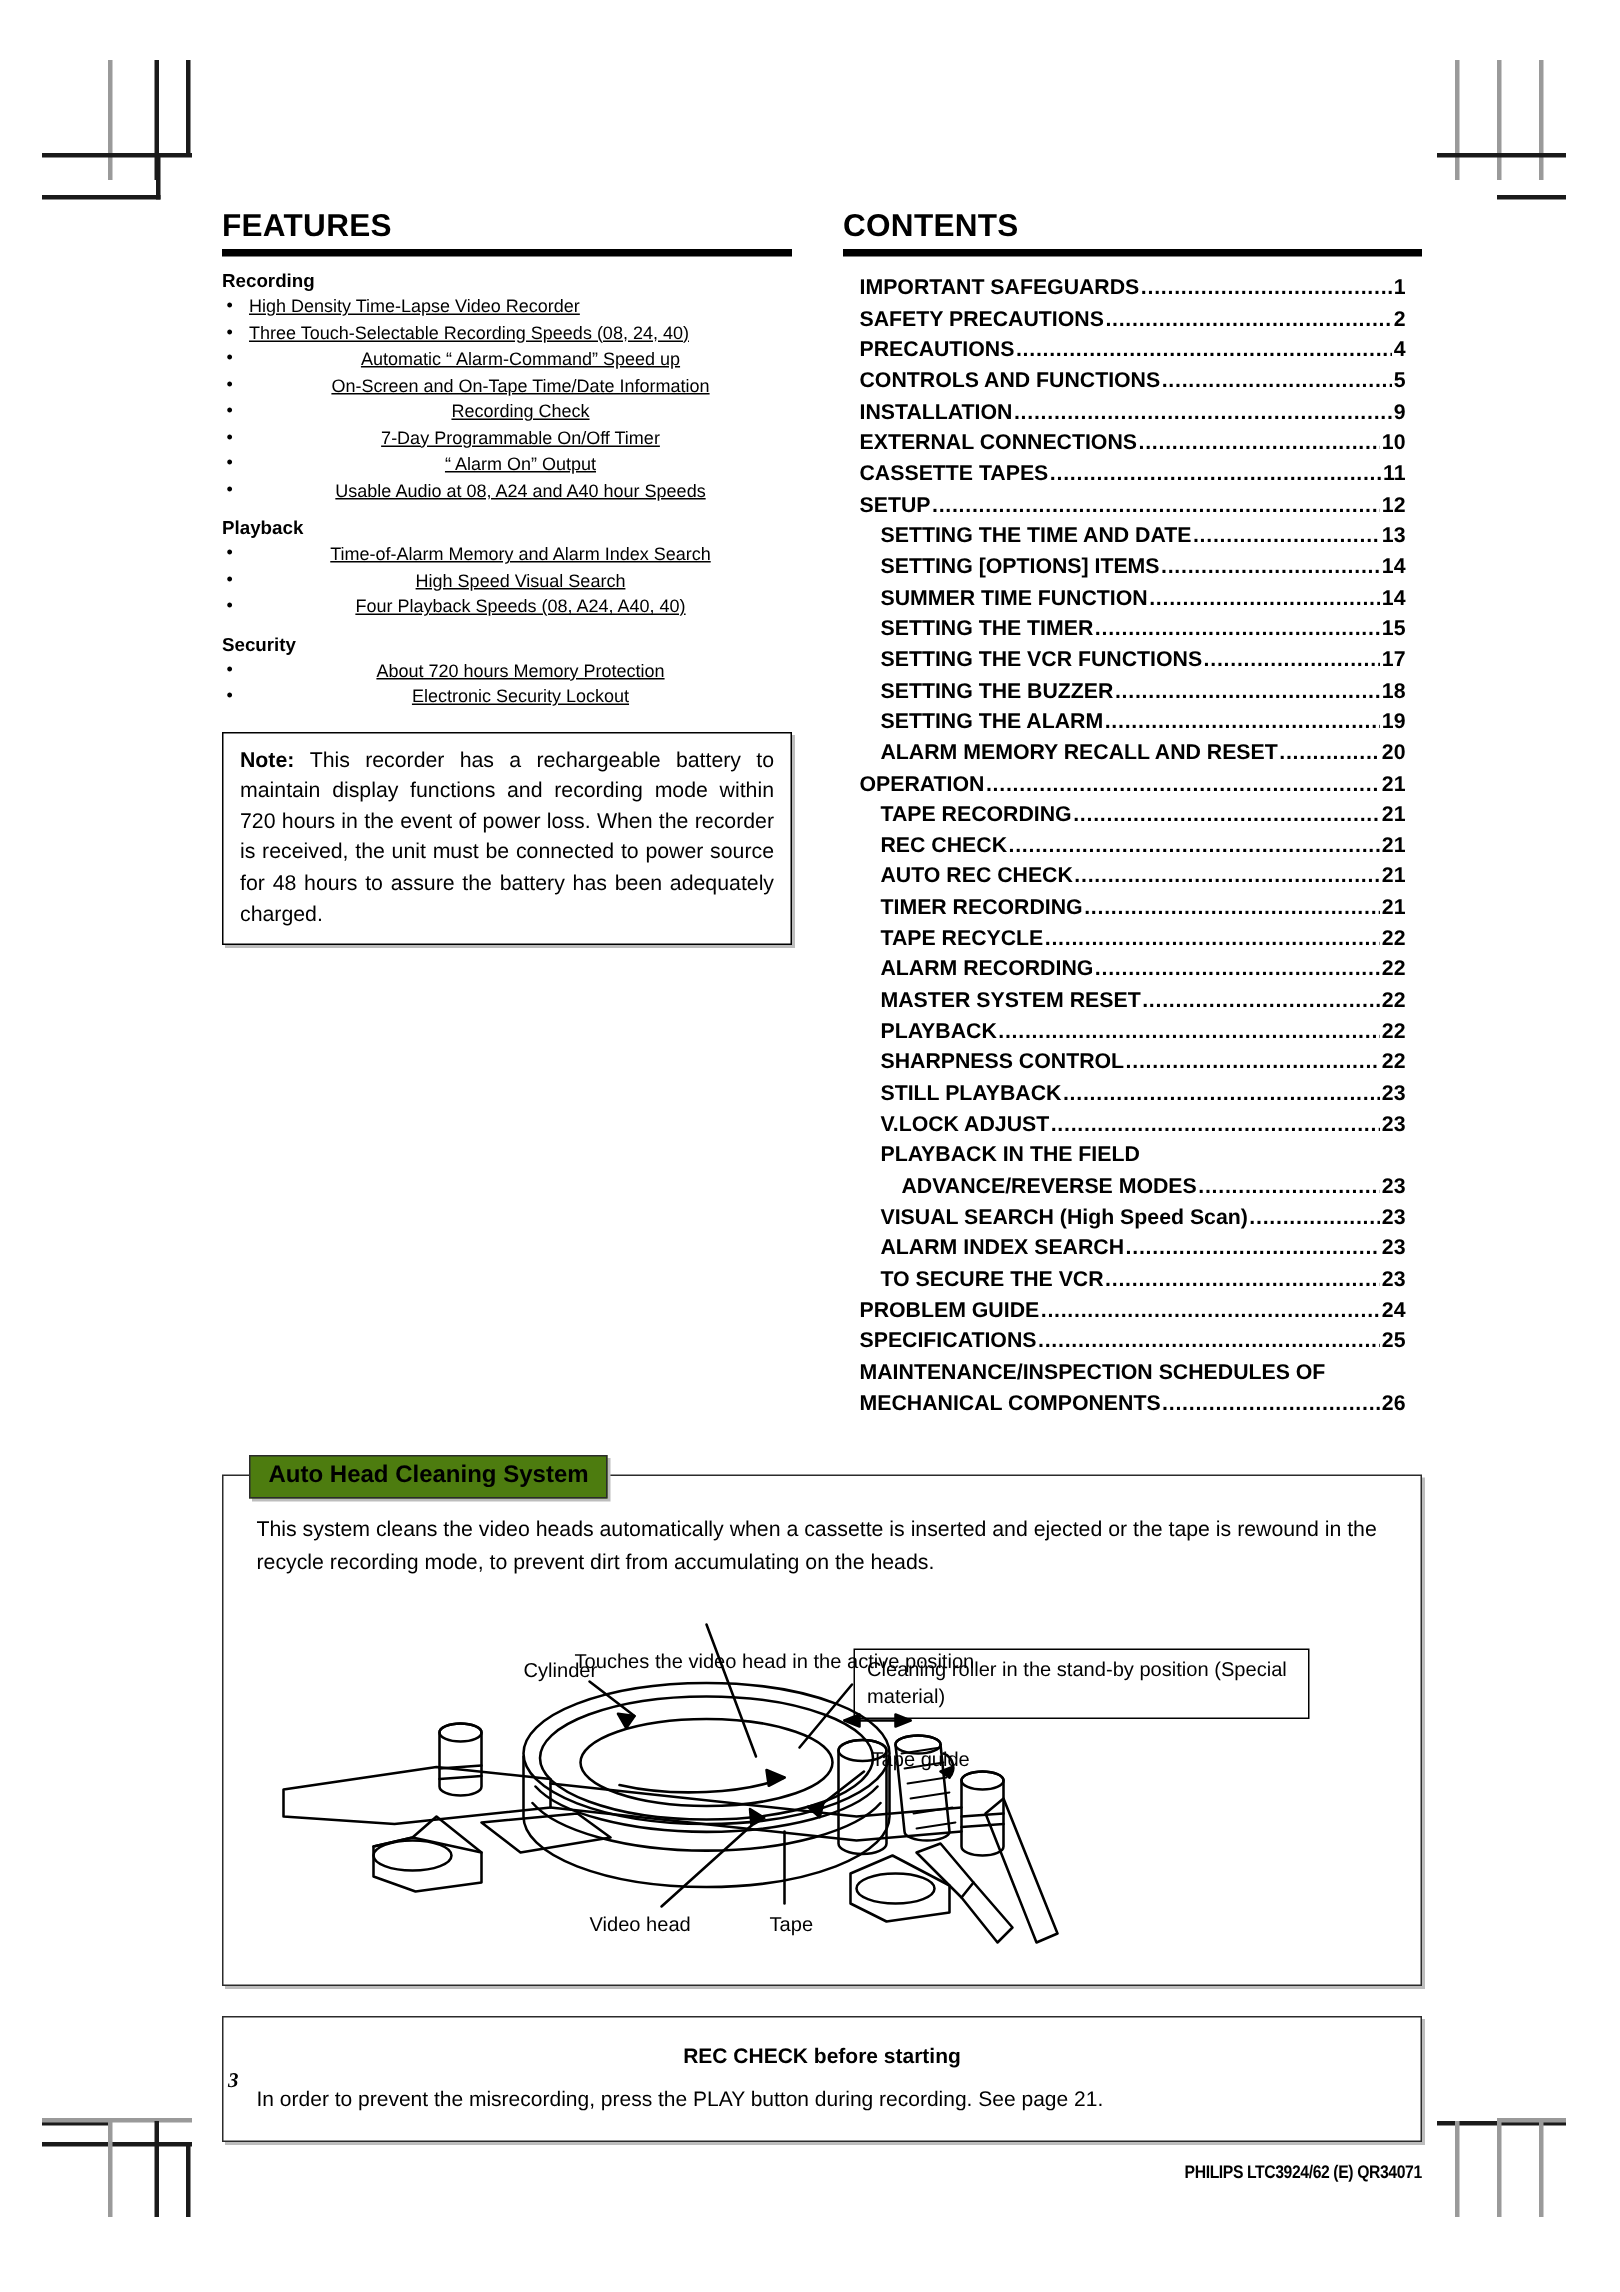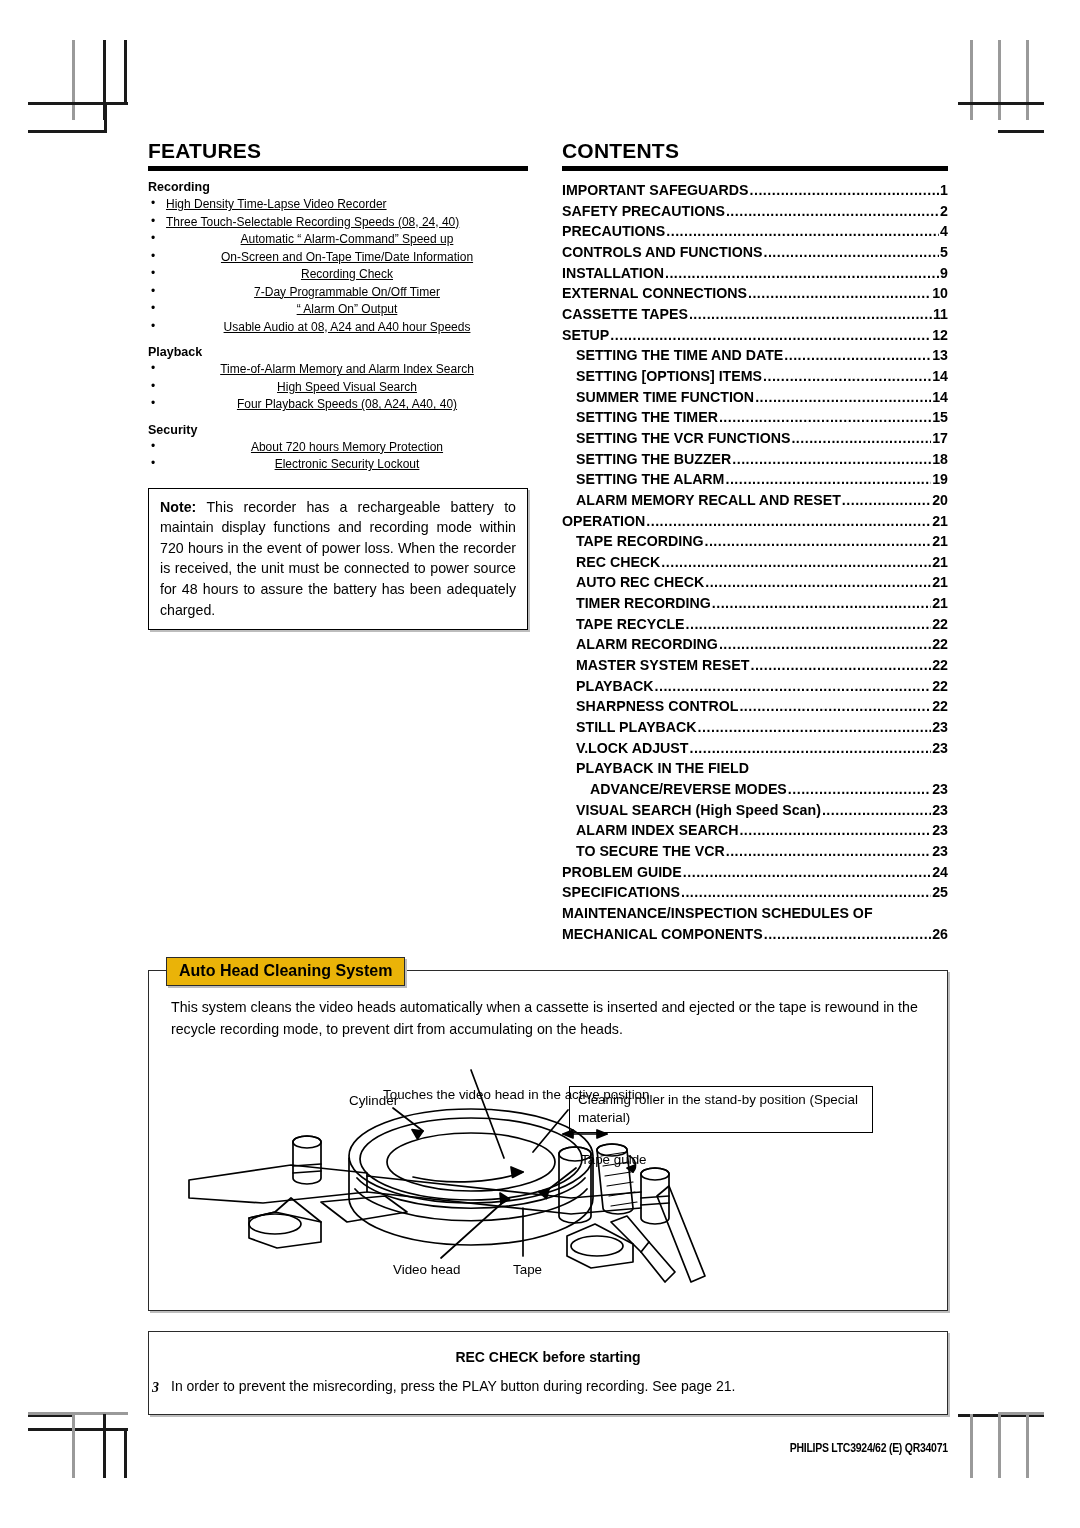--- a/index.html
+++ b/index.html
@@ -85,21 +85,21 @@
   }
   .note-box p {
     margin: 0;
     font-size: 14.2px;
     line-height: 1.45;
     text-align: justify;
   }
   .note-box b { font-weight: bold; }
 
   
-  ul.toc { list-style: none; margin: 0; padding: 0; }
+  ul.toc { list-style: none; margin: 11px; padding: 0; }
   ul.toc li {
     font-size: 14.2px;
     font-weight: bold;
     line-height: 1.455;
     display: flex;
     align-items: baseline;
     white-space: nowrap;
   }
   ul.toc li.lvl1 { padding-left: 0; }
   ul.toc li.lvl2 { padding-left: 14px; }
@@ -122,21 +122,21 @@
   .ahcs-wrap { position: relative; margin-top: 26px; }
   .ahcs-box {
     border: 1.4px solid #2b2b2b;
     box-shadow: 2px 2px 0 #bdbdbd;
     padding: 26px 22px 14px 22px;
   }
   .ahcs-tag {
     position: absolute;
     left: 18px;
     top: -13px;
-    background: #eab308;
+    background: #4d7c0f;
     border: 1.4px solid #2b2b2b;
     box-shadow: 2px 2px 0 #bdbdbd;
     padding: 4px 12px 5px 12px;
     font-size: 16px;
     font-weight: bold;
   }
   .ahcs-body {
     font-size: 14.2px;
     line-height: 1.5;
     margin: 0;

